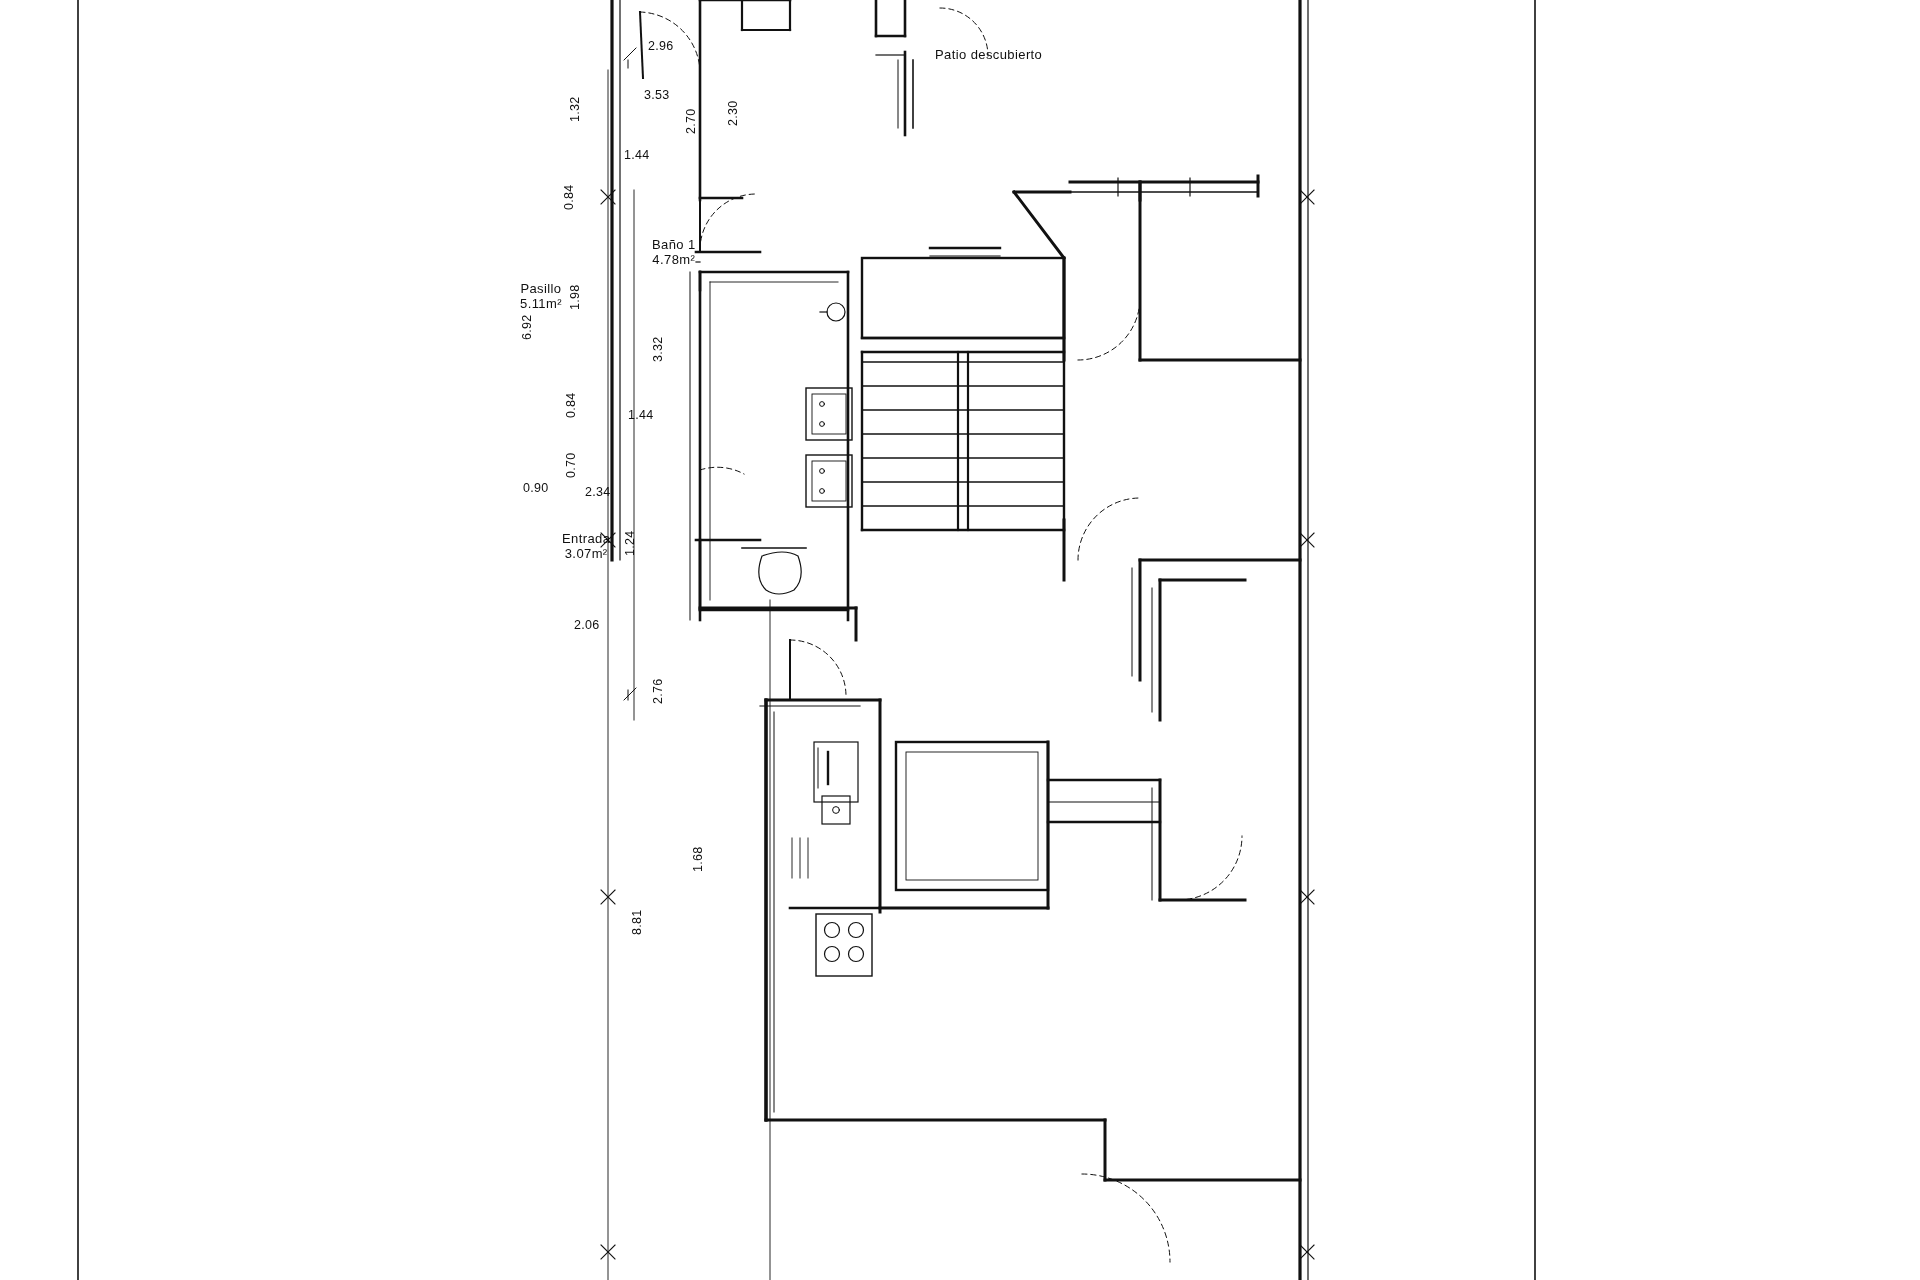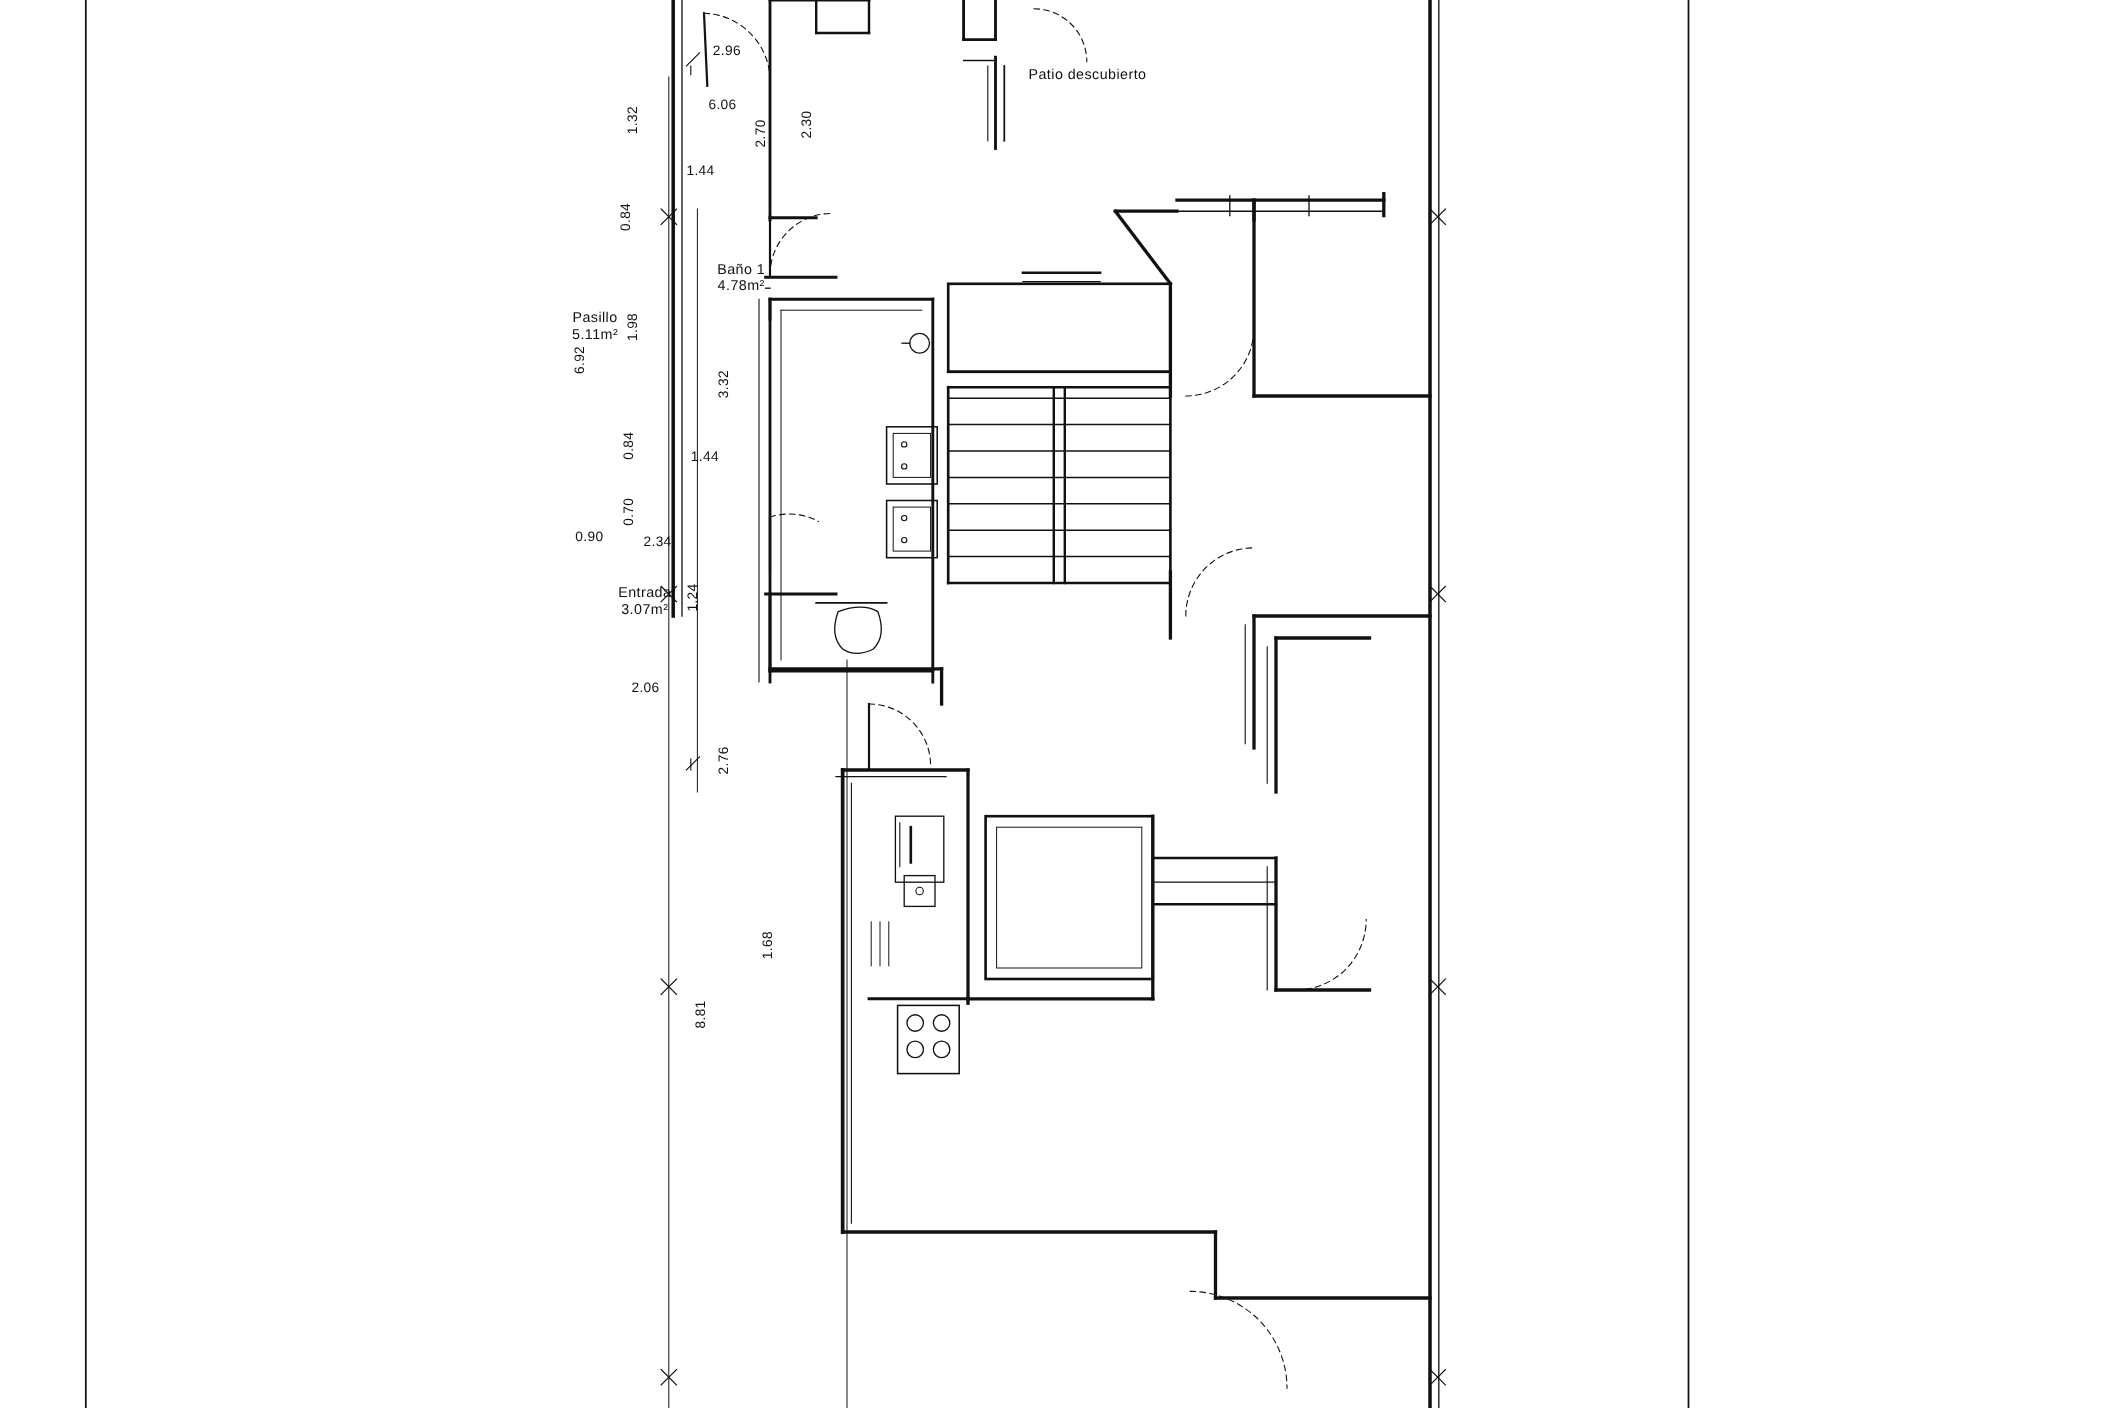--- a/index.html
+++ b/index.html
@@ -243,41 +243,41 @@
       <line x1="1140" y1="560" x2="1140" y2="680" stroke-width="3.0"></line>
       <line x1="1132" y1="568" x2="1132" y2="676" stroke-width="1.0"></line>
       <path d="M 1078 560 A 62 62 0 0 1 1140 498" stroke-width="1.0" stroke-dasharray="5,4"></path>
       <line x1="1064" y1="520" x2="1064" y2="580" stroke-width="3.0"></line>
 
       <line x1="1140" y1="182" x2="1140" y2="200" stroke-width="3.0"></line>
 
     </g>
   </svg>
 
-  <div class="lbl room-label" style="left:905px; top:61px;padding-left:30px;">
+  <div class="lbl room-label" style="left:905px; top:48px;padding-left:30px;">
     <span>Patio descubierto</span>
   </div>
 
   <div class="lbl room-label" style="left:618px; top:238px;margin-left:34px;">
     <div>Baño 1</div>
     <div>4.78m²</div>
   </div>
 
   <div class="lbl room-label" style="left:520px; top:262px;margin-top:20px;">
     <div>Pasillo</div>
     <div>5.11m²</div>
   </div>
 
   <div class="lbl room-label" style="left:562px; top:532px;">
     <div>Entrada</div>
     <div>3.07m²</div>
   </div>
 
   <div class="lbl dim" style="left:648px; top:39px;">2.96</div>
-  <div class="lbl dim" style="left:644px; top:88px;">6.06</div>
+  <div class="lbl dim" style="left:644px; top:88px;">3.53</div>
   <div class="lbl dim" style="left:624px; top:148px;">1.44</div>
   <div class="lbl dim" style="left:628px; top:408px;">1.44</div>
   <div class="lbl dim" style="left:523px; top:481px;">0.90</div>
   <div class="lbl dim" style="left:585px; top:485px;">2.34</div>
   <div class="lbl dim" style="left:574px; top:618px;">2.06</div>
 
   <div class="lbl dim rot90" style="left:568px; top:122px;">1.32</div>
   <div class="lbl dim rot90" style="left:684px; top:134px;">2.70</div>
   <div class="lbl dim rot90" style="left:726px; top:126px;">2.30</div>
   <div class="lbl dim rot90" style="left:562px; top:210px;">0.84</div>

